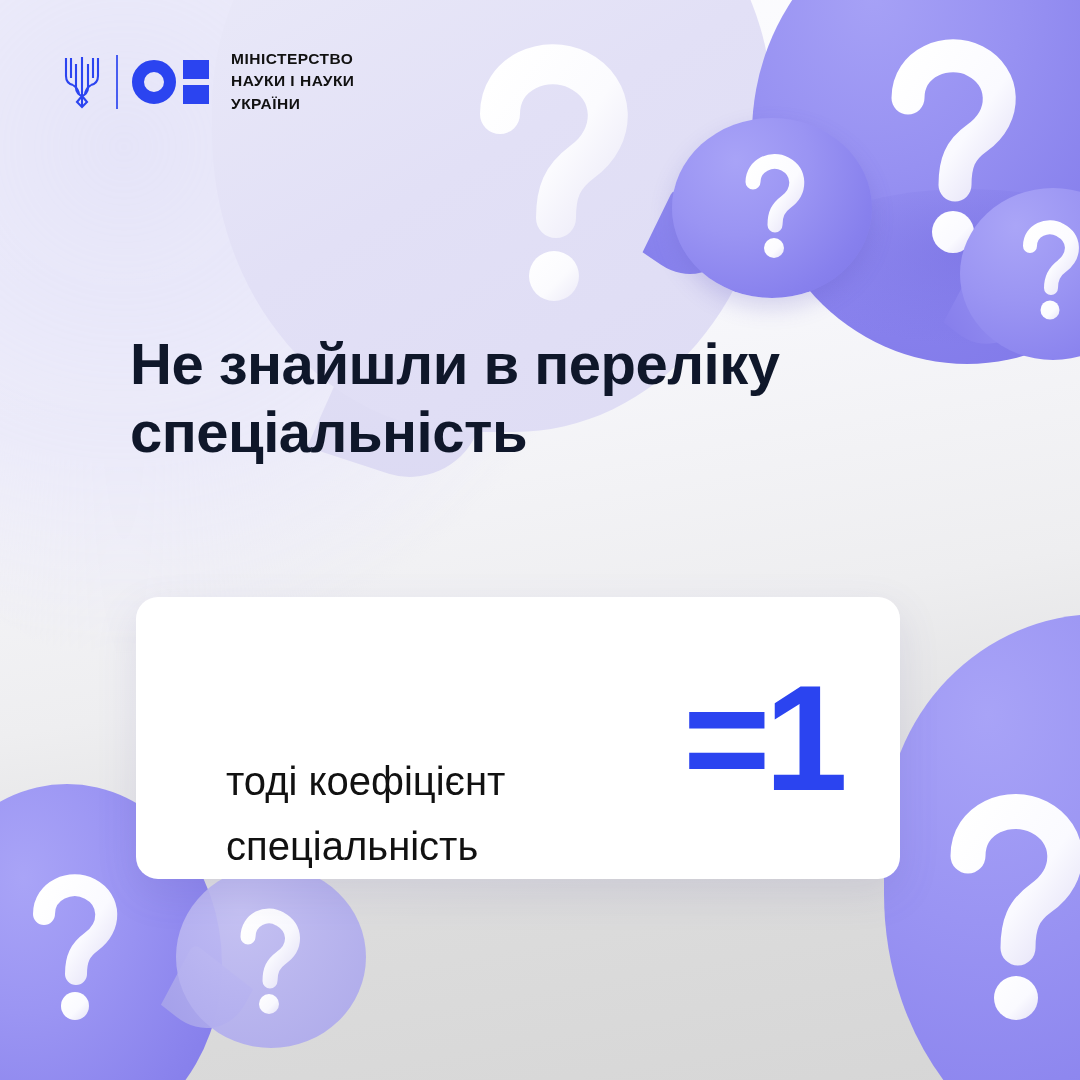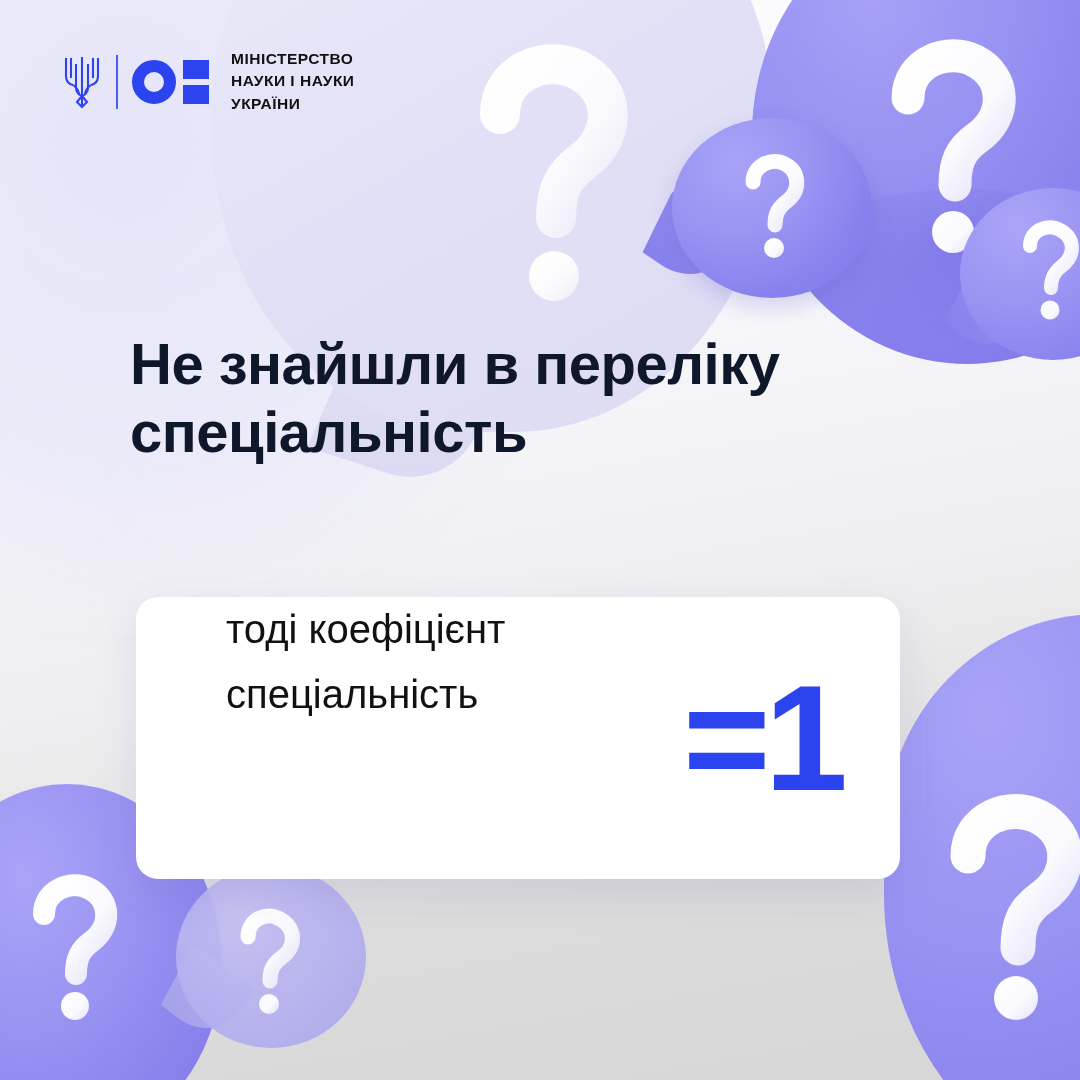--- a/index.html
+++ b/index.html
@@ -236,21 +236,21 @@
     position: absolute;
     left: 136px;
     top: 597px;
     width: 764px;
     height: 282px;
     background: #ffffff;
     border-radius: 22px;
     box-shadow: 0 14px 40px rgba(90,84,160,0.13);
     z-index: 7;
     display: flex;
-    align-items: flex-start;
+    align-items: flex-end;
   }
   .card-text {
     margin-left: 90px;
     color: #111111;
     font-size: 40px;
     font-weight: 400;
     line-height: 1.62;
     white-space: nowrap;
   }
   .card-eq {

